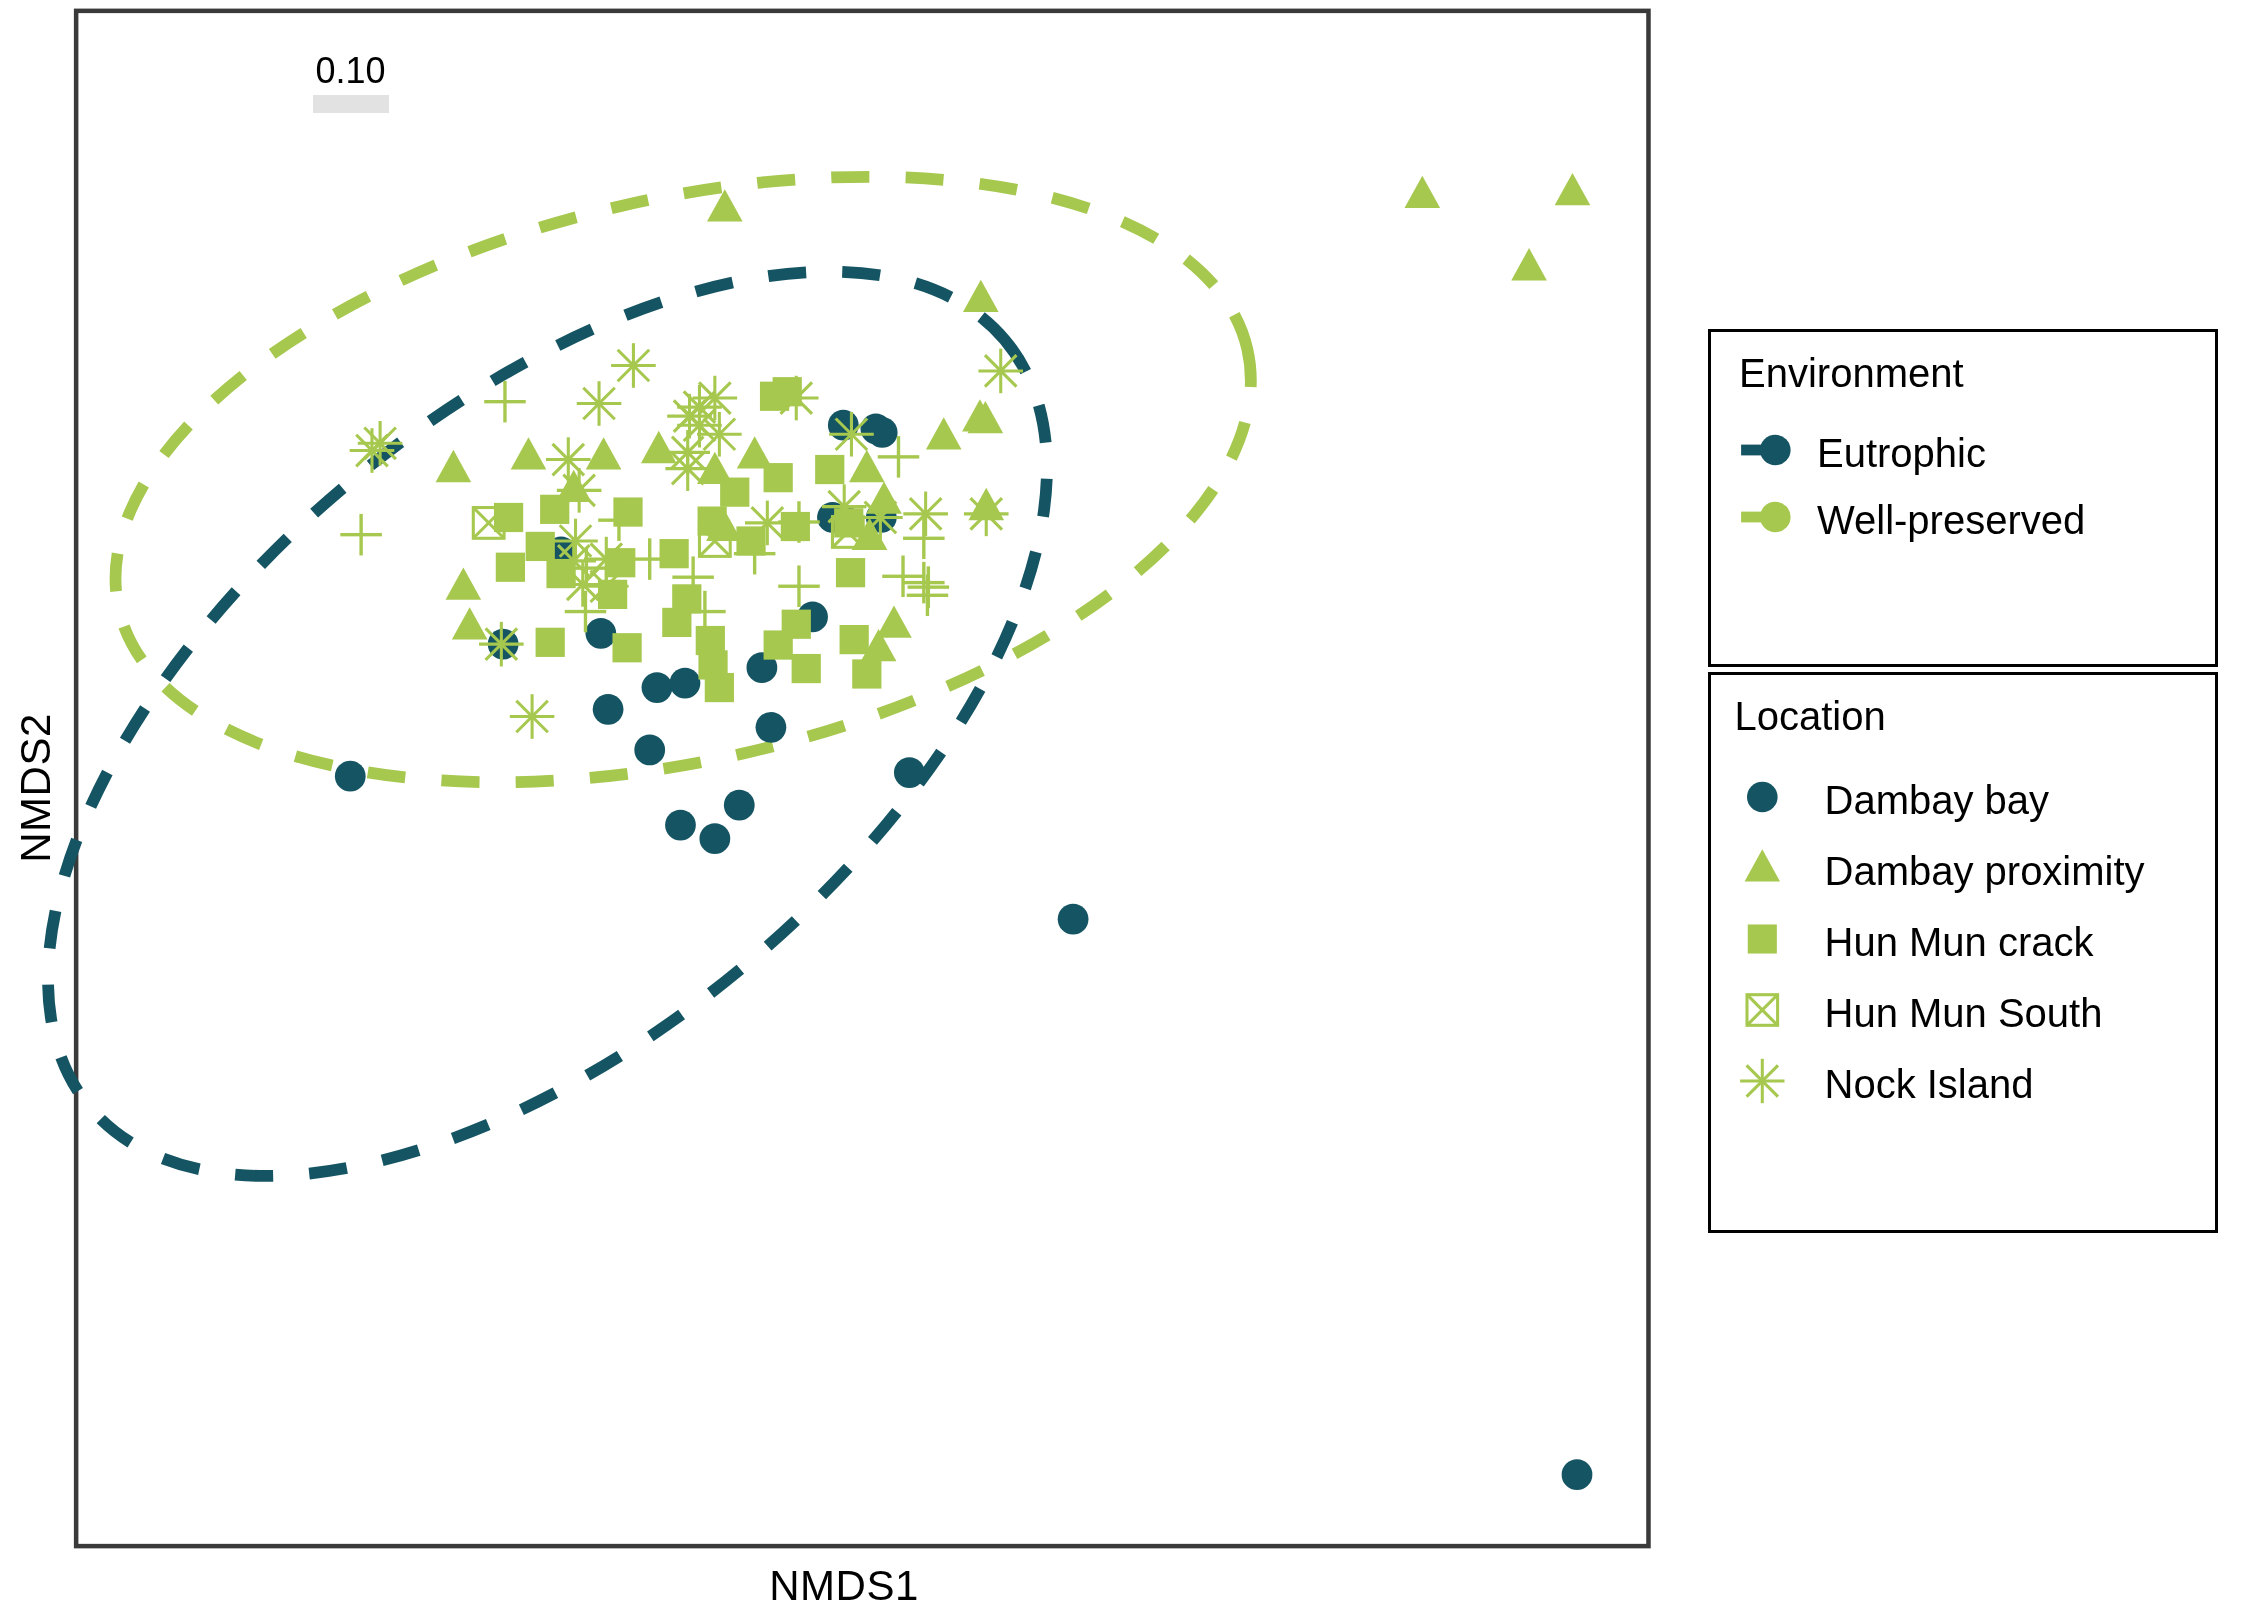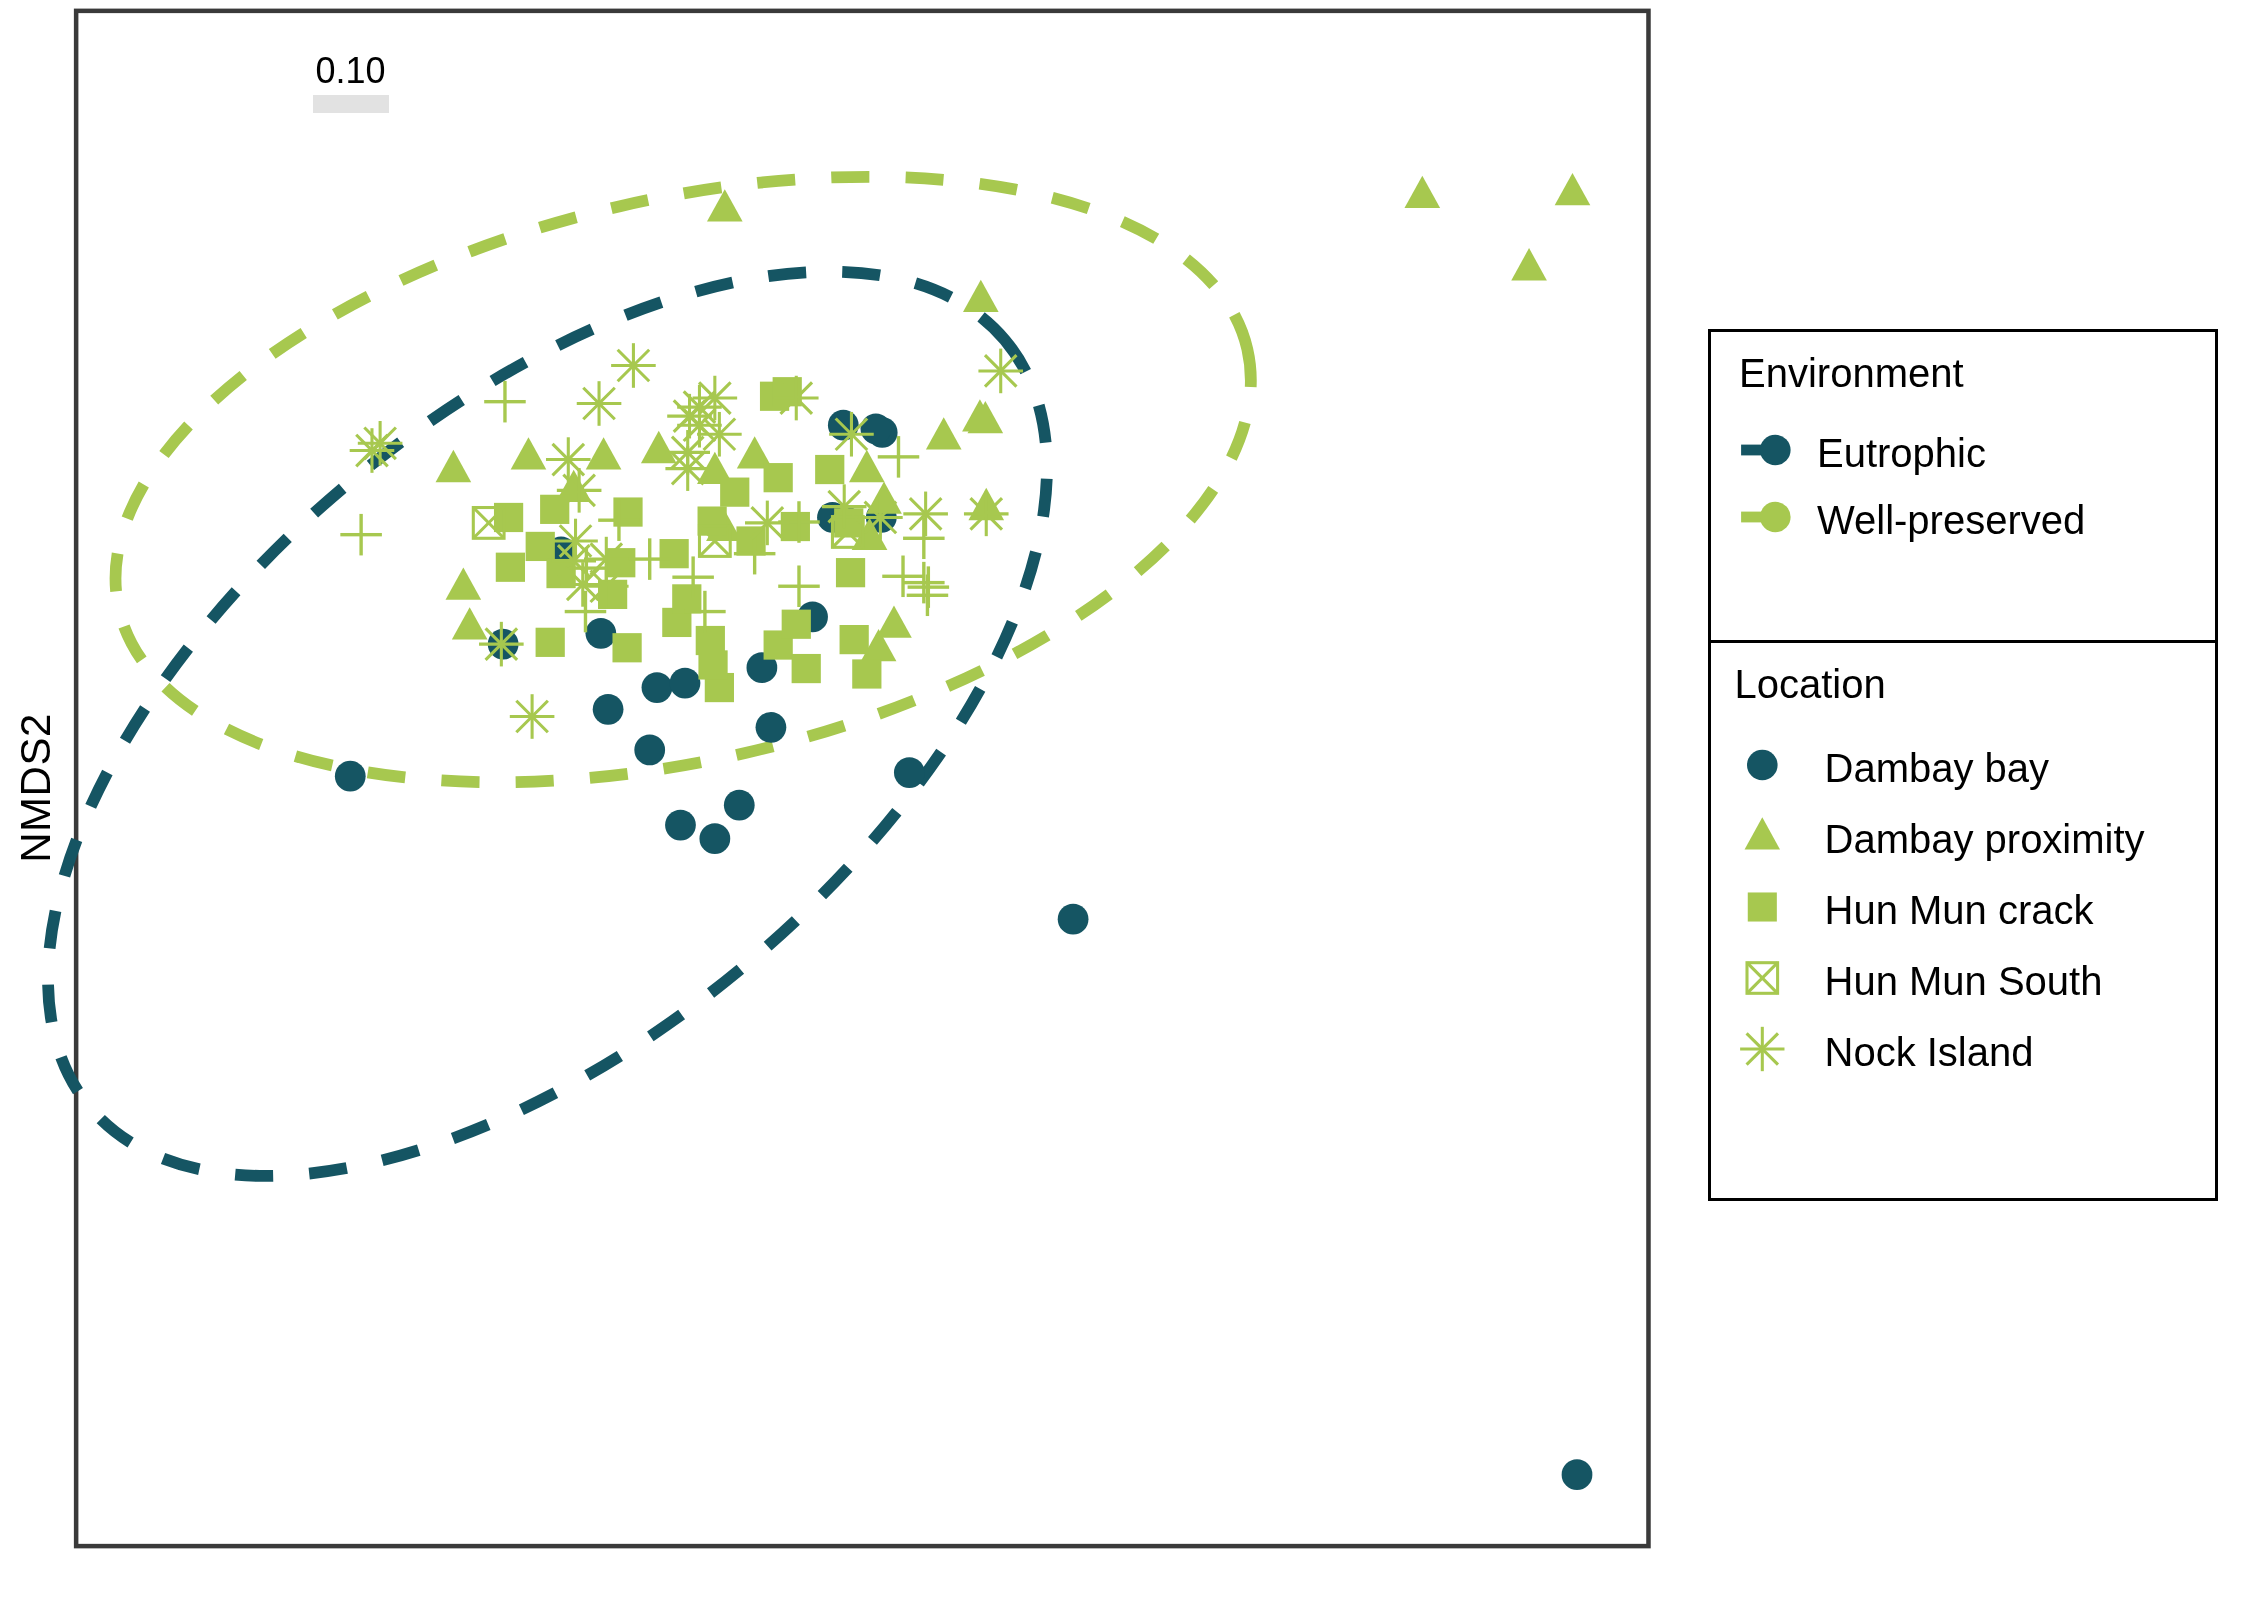--- a/index.html
+++ b/index.html
@@ -78,21 +78,21 @@
   }
   #legend-environment {
     left: 1708px;
     top: 329px;
     width: 510px;
     height: 338px;
     padding: 18px 0 0 28px;
   }
   #legend-location {
     left: 1708px;
-    top: 640px;
+    top: 672px;
     width: 510px;
     height: 561px;
     padding: 18px 0 0 23.5px;
   }
   .legend-title {
     font-size: 40px;
     color: #000000;
     line-height: 47px;
     margin-bottom: 12.7px;
     white-space: nowrap;
@@ -618,20 +618,21 @@
           <line x1="1123.4301821562483" y1="392.5698178437516" x2="1088.5698178437517" y2="427.4301821562484" stroke="#a7c84f" stroke-width="3.4000000000000004" stroke-linecap="butt"></line>
         </g>
       </g>
   </svg>
 
   <div id="stress-annotation">
     <span id="stress-value">0.10</span>
     <span id="stress-bar"></span>
   </div>
 
+  <div class="axis-title" id="x-axis-title">NMDS1</div>
   <div class="axis-title" id="y-axis-title">NMDS2</div>
 
   <div class="legend-box" id="legend-environment">
     <div class="legend-title">Environment</div>
     <div id="legend-environment-items">
         <div class="legend-row">
           <span class="legend-key">
             <svg width="78" height="54" viewBox="0 0 86 60">
               <rect x="2" y="24" width="34" height="12" fill="#155563"></rect>
               <circle cx="40" cy="30" r="17" fill="#155563"></circle>

